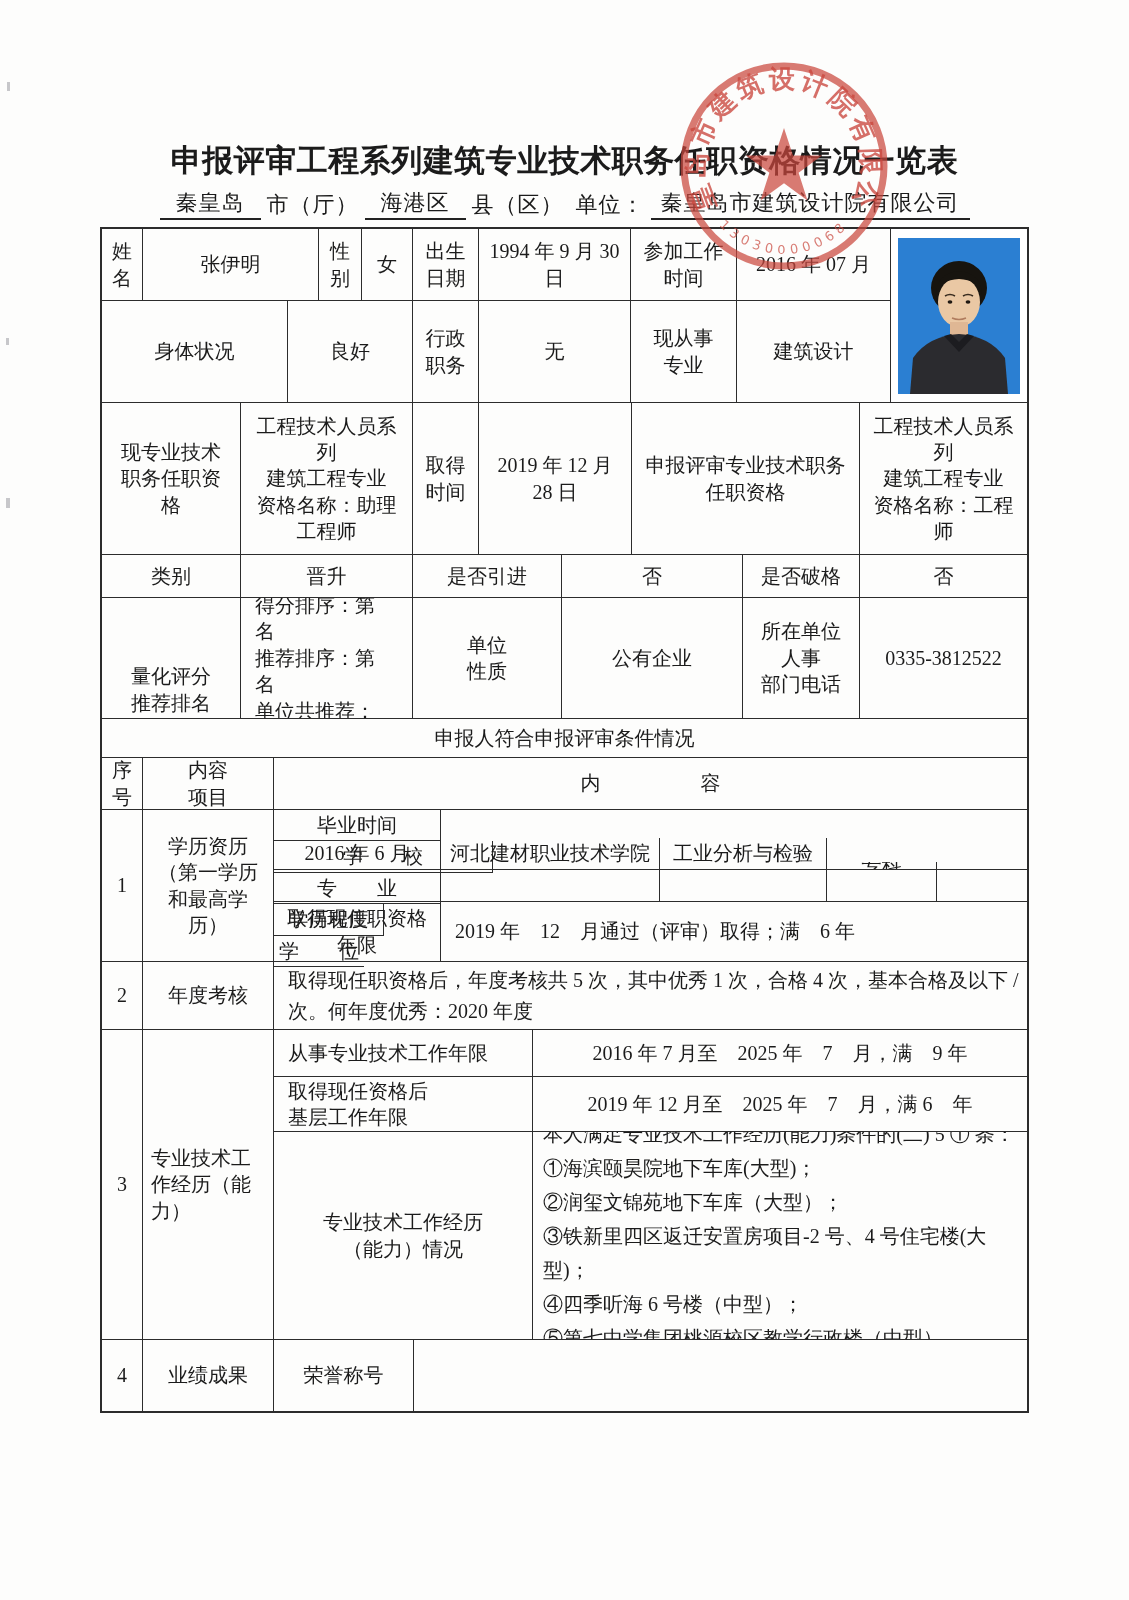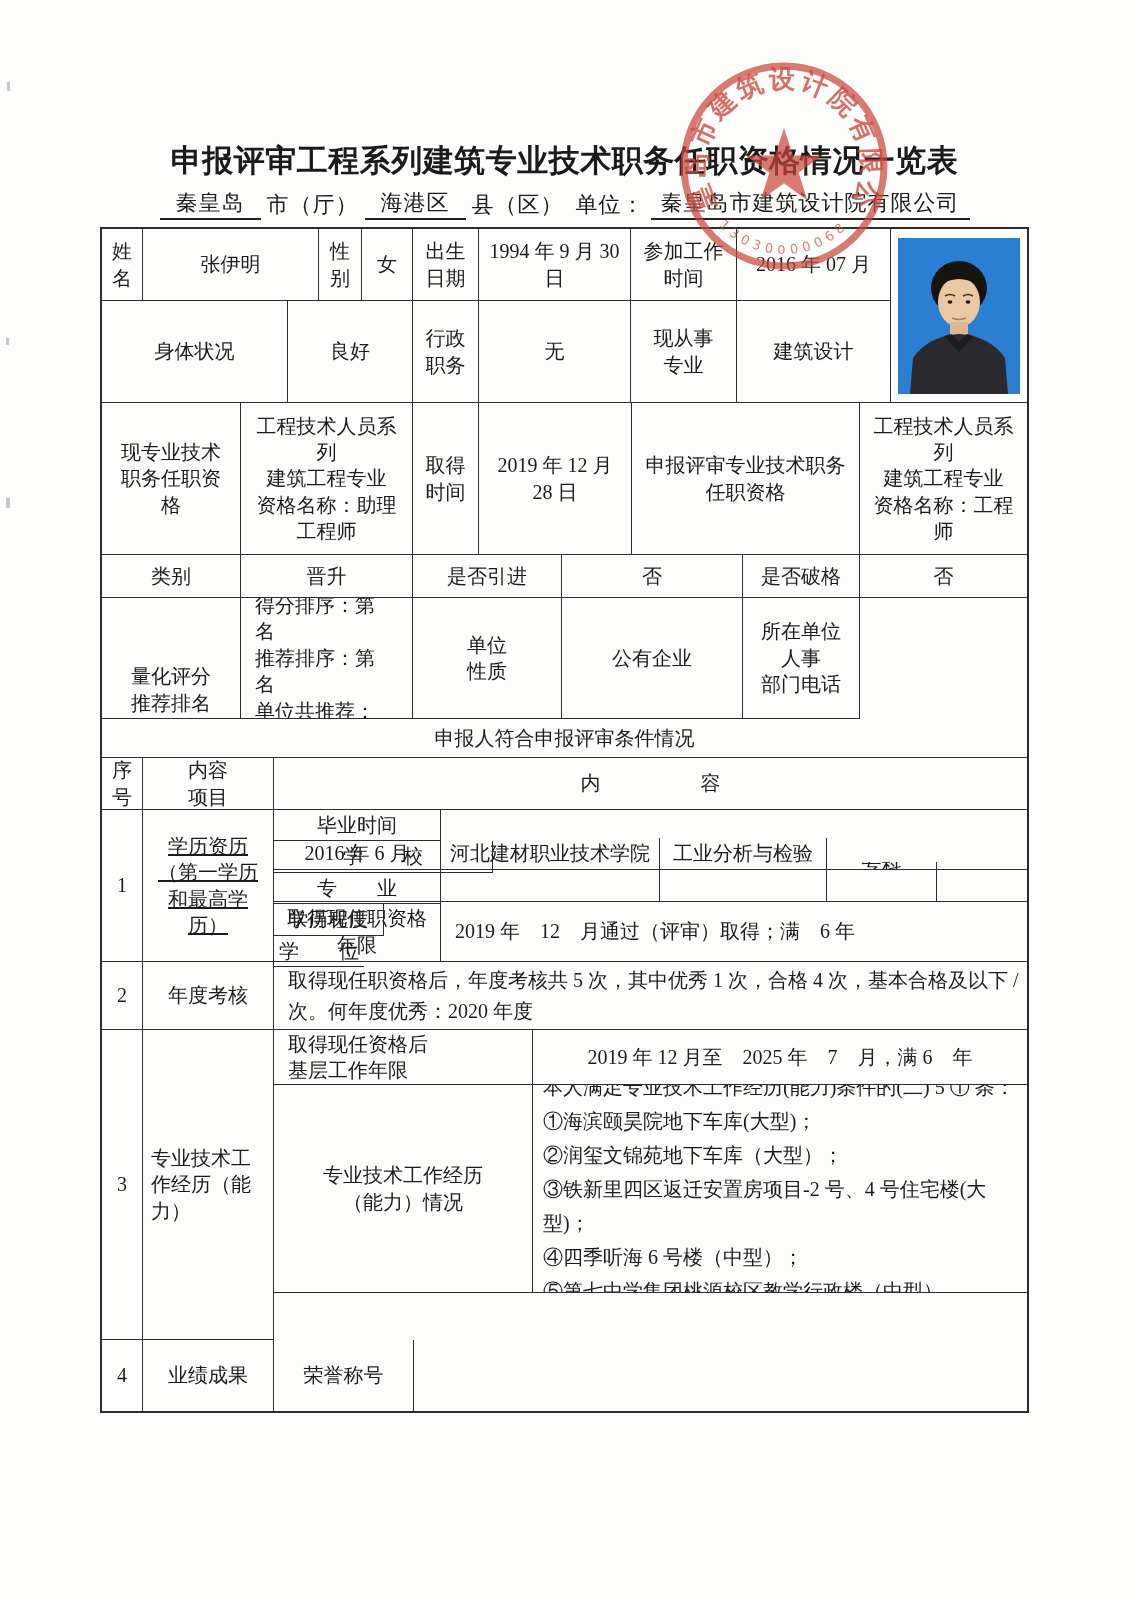--- a/index.html
+++ b/index.html
@@ -216,20 +216,23 @@
 性质</span>
         </div>
       <div class="cell" style="width:181px;">
           <span class="t">公有企业</span>
         </div>
       <div class="cell" style="width:117px;">
           <span class="t">所在单位
 人事
 部门电话</span>
         </div>
+      <div class="cell no-r" style="width:167px;">
+          <span class="t">0335-3812522</span>
+        </div>
     </div>
 
     <div class="row" style="height:39px;">
       <div class="cell no-r" style="width:925px;">
           <span class="t">申报人符合申报评审条件情况</span>
         </div>
     </div>
 
     <div class="row" style="height:52px;">
       <div class="cell" style="width:41px;">
@@ -242,21 +245,21 @@
         </div>
       <div class="cell no-r" style="width:753px;justify-content:flex-end;">
           <span class="t">内　　　　　容</span>
         </div>
     </div>
 
     <div class="row" style="height:152px;">
       <div class="cell" style="width:41px;">
           <span class="t">1</span>
         </div>
-      <div class="cell" style="width:131px;text-decoration:underline;">
+      <div class="cell" style="width:131px;">
           <span class="t">学历资历
 （第一学历
 和最高学
 历）</span>
         </div>
       <div class="col" style="width:753px;">
         <div class="row" style="height:28px;flex-direction:column;">
           <div class="cell" style="width:167px;">
               <span class="t">毕业时间</span>
             </div>
@@ -334,20 +337,28 @@
     <div class="row" style="height:310px;">
       <div class="cell" style="width:41px;">
           <span class="t">3</span>
         </div>
       <div class="cell al" style="width:131px;">
           <span class="t" style="padding-left:8px;">专业技术工
 作经历（能
 力）</span>
         </div>
       <div class="col" style="width:753px;">
+        <div class="row" style="height:47px;">
+          <div class="cell al" style="width:259px;">
+              <span class="t">从事专业技术工作年限</span>
+            </div>
+          <div class="cell no-r" style="width:494px;">
+              <span class="t">2016 年 7 月至　2025 年　7　月，满　9 年</span>
+            </div>
+        </div>
         <div class="row" style="height:55px;">
           <div class="cell al" style="width:259px;">
               <span class="t">取得现任资格后
 基层工作年限</span>
             </div>
           <div class="cell no-r" style="width:494px;">
               <span class="t">2019 年 12 月至　2025 年　7　月，满 6　年</span>
             </div>
         </div>
         <div class="row" style="height:208px;">

